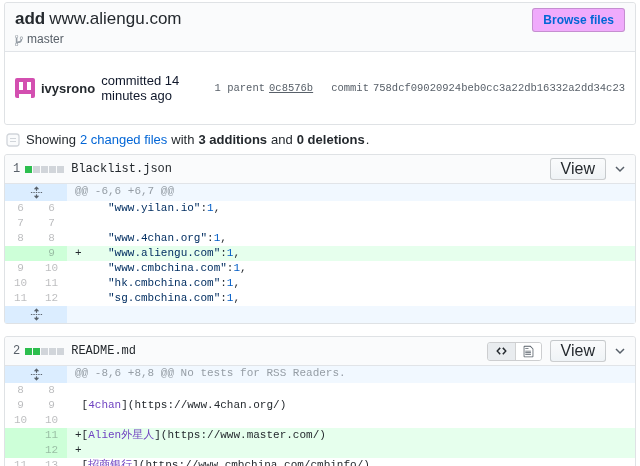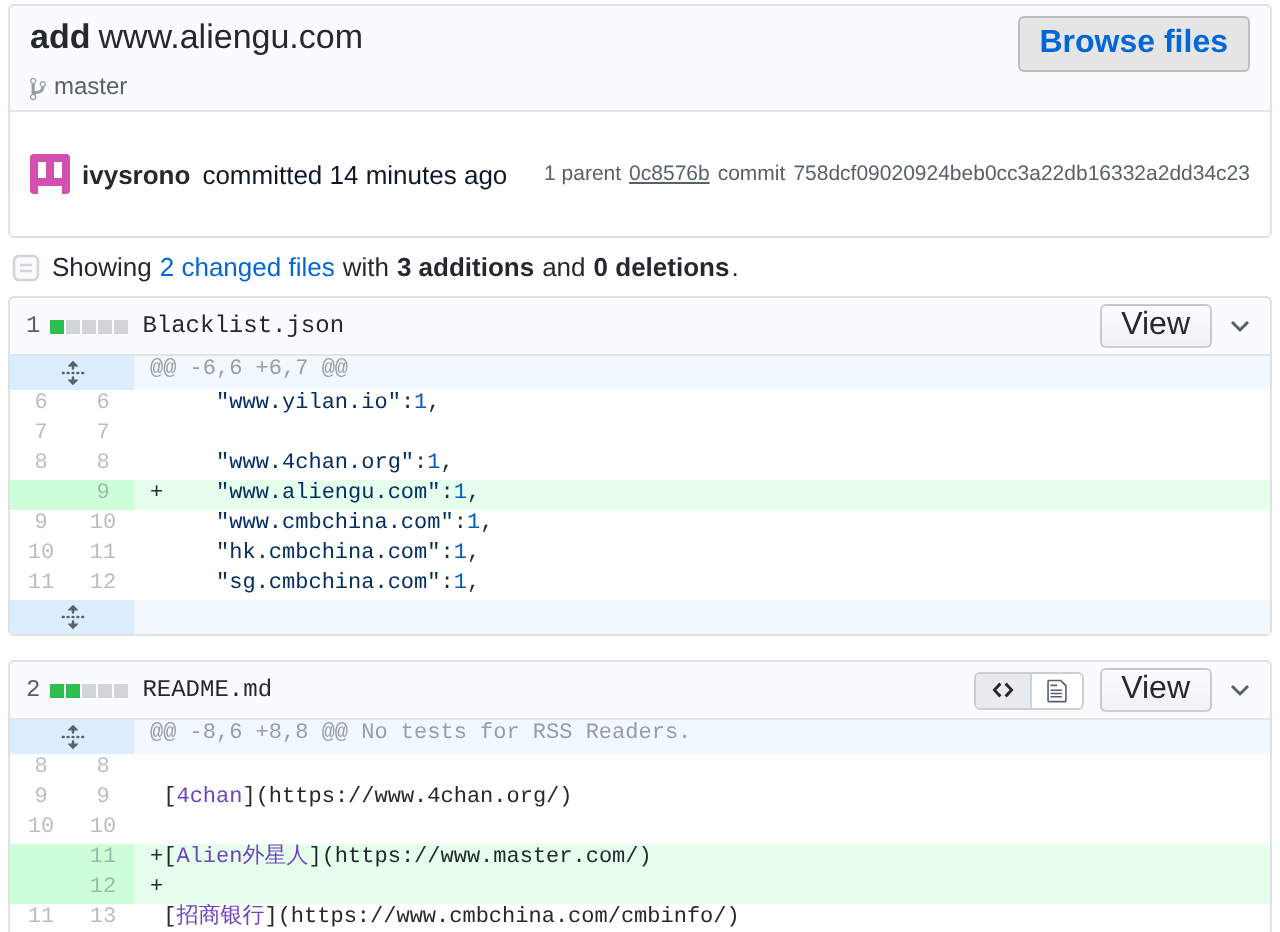--- a/index.html
+++ b/index.html
@@ -6,33 +6,33 @@
   body{width:640px;height:466px;overflow:hidden;background:#fff;
        font-family:"Liberation Sans",sans-serif;color:#24292e;font-size:13px}
   .wrap{padding:2px 4px}
 
   
   .commit-box{border:1px solid #dfe2e5;border-radius:3px}
   .ctitle{background:#fafbfc;padding:5px 10px 4px;border-radius:3px 3px 0 0}
   .trow{display:flex;justify-content:space-between;align-items:flex-start}
   .page-title{margin:0;font-size:17px;font-weight:400;line-height:22px}
   .page-title .b{font-weight:600;margin-right:4px}
-  .browse{background:#e5e5e5;border:1px solid rgba(27,31,35,.2);border-radius:3px;
-          color:#0366d6;font-size:16px;font-weight:600;padding:4px 10px;
+  .browse{background:#f0abfc;border:1px solid rgba(27,31,35,.2);border-radius:3px;
+          color:#0366d6;font-size:12px;font-weight:600;padding:4px 10px;
           font-family:inherit;cursor:pointer}
   .branch{color:#586069;font-size:12px;margin-top:0;display:flex;align-items:flex-end;gap:4px;line-height:15px}
   .cmeta{background:#fff;border-top:1px solid #e1e4e8;padding:21px 10px;
          display:flex;align-items:center;justify-content:space-between;border-radius:0 0 3px 3px}
   .cleft{display:flex;align-items:center;gap:6px}
   .author{font-weight:600;color:#24292e;cursor:pointer;text-decoration:none}
   .cwhen{color:#0f172a}
-  .cright{font-family:Liberation Sans, sans-serif;font-size:10.5px;
+  .cright{font-family:Liberation Mono, monospace;font-size:10.5px;
           color:#586069;display:flex;align-items:center;gap:4px;white-space:nowrap}
   .sha{text-decoration:underline;color:#586069;cursor:pointer}
-  .clabel{}
+  .clabel{margin-left:14px}
   .avatar{width:20px;height:20px;border-radius:2px;overflow:hidden;flex:0 0 20px;cursor:pointer}
 
   
   .diffbar{display:flex;align-items:center;justify-content:flex-start;margin:7px 2px}
   .dleft{display:flex;align-items:center;gap:4px;color:#24292e}
   .link{color:#0366d6;cursor:pointer;text-decoration:none}
   .segmented{display:flex;border:1px solid rgba(27,31,35,.2);border-radius:3px;overflow:hidden}
   .seg{font-size:12px;padding:3px 10px;background:#fff;color:#24292e;cursor:pointer;line-height:16px}
   .seg.sel{background:#e9ecef;box-shadow:inset 0 1px 2px rgba(27,31,35,.12)}
   .seg+.seg{border-left:1px solid rgba(27,31,35,.2)}

